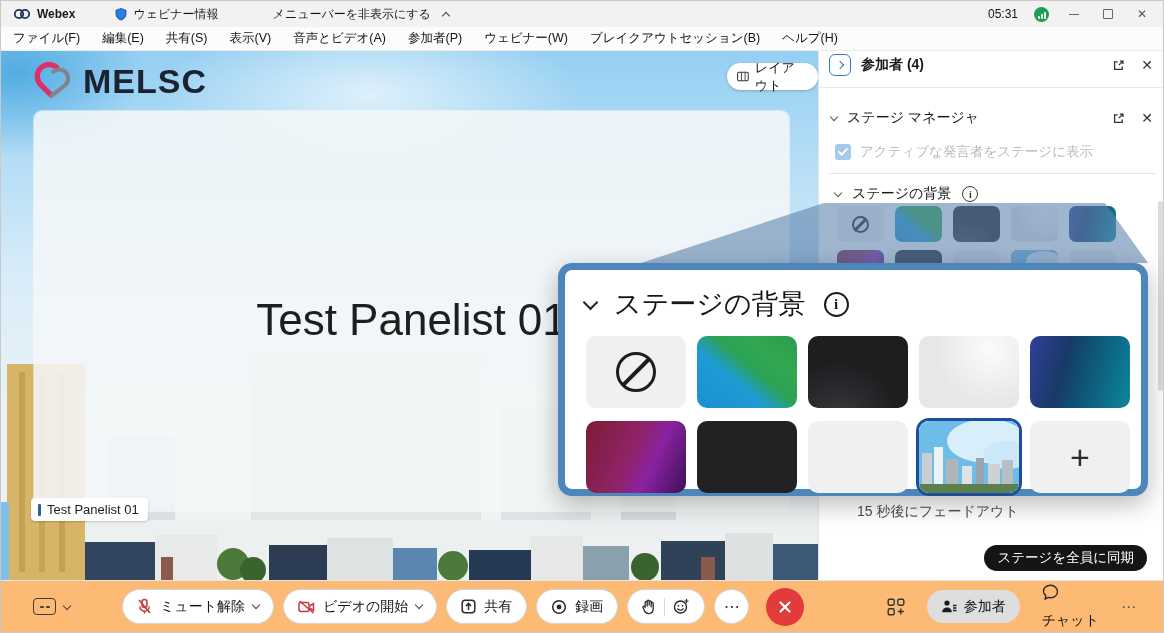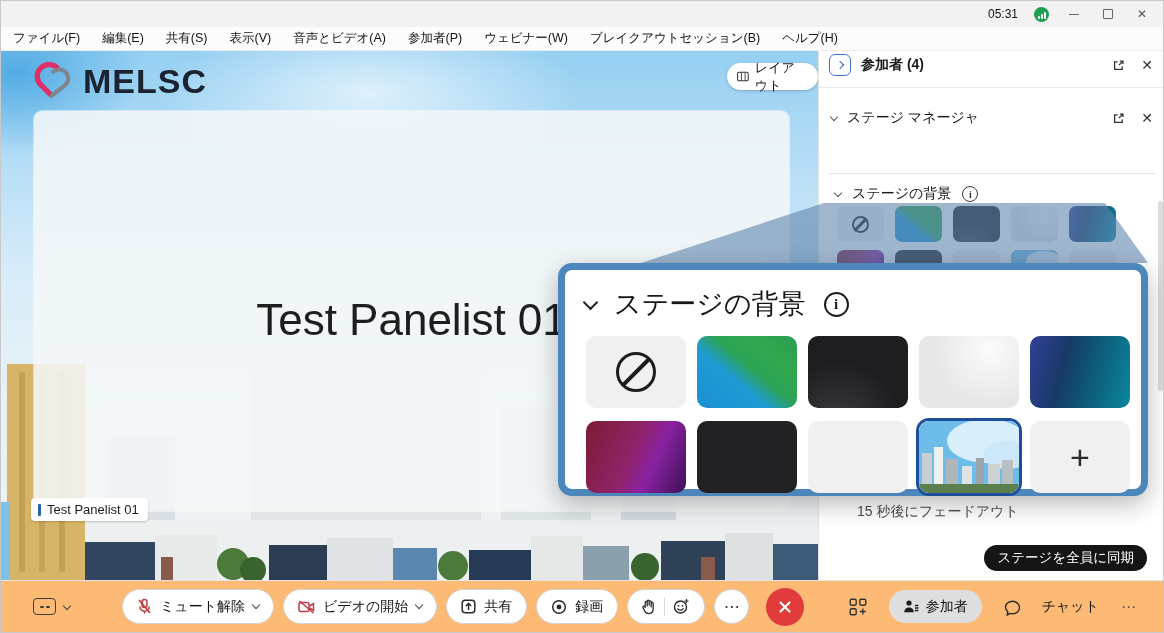--- a/index.html
+++ b/index.html
@@ -113,30 +113,47 @@
   .cc-group { display:flex; align-items:center; gap:8px; margin-left:32px; color:#333; }
   .cc-box { width:23px; height:17px; border:1.6px solid #3c3c3c; border-radius:4px; display:flex; align-items:center; justify-content:center; gap:2px; }
   .cc-box i { display:block; width:4px; height:2px; background:#3c3c3c; border-radius:1px; }
   .pill { height:35px; border:1px solid #d3d3d3; background:#fff; border-radius:18px; display:flex; align-items:center; gap:8px; padding:0 14px; font-size:14px; color:#161616; white-space:nowrap; }
   .pill .chev { border-color:#444; margin-top:-3px; }
   .tool-gap { margin-left:52px; display:flex; align-items:center; gap:9px; }
   .round-btn { width:35px; height:35px; border:1px solid #d3d3d3; background:#fff; border-radius:50%; display:flex; align-items:center; justify-content:center; font-size:16px; color:#333; }
   .leave-btn { width:38px; height:38px; border-radius:50%; background:#e23b3b; display:flex; align-items:center; justify-content:center; margin-left:8px; }
   .tb2-right { margin-left:auto; display:flex; align-items:center; gap:22px; padding-right:26px; }
   .participants-pill { height:33px; background:#dedede; border-radius:17px; display:flex; align-items:center; gap:7px; padding:0 14px; font-size:14px; color:#111; }
-  .chat-item { display:flex; align-items:flex-end; gap:21px; font-size:14px; color:#161616; }
+  .chat-item { display:flex; align-items:flex-start; gap:12px; font-size:14px; color:#161616;flex-direction:column; }
   .more-dots { color:#555; font-size:15px; letter-spacing:1px; }
   .divider-v { width:1px; height:18px; background:#d8d8d8; }
 </style>
 </head>
 <body>
 
 <div class="window">
 
   <div class="titlebar">
+    <div class="tb-left">
+      <span class="webex-logo">
+        <svg width="18" height="12" viewBox="0 0 18 12">
+            <circle cx="6" cy="6" r="4.2" fill="none" stroke="#17325e" stroke-width="1.8"></circle>
+            <circle cx="12" cy="6" r="4.2" fill="none" stroke="#17325e" stroke-width="1.8"></circle>
+          </svg>
+      </span>
+      <span class="tb-app">Webex</span>
+      <span class="tb-shield">
+        <svg width="12" height="13" viewBox="0 0 12 13">
+            <path d="M6 0.5l5 1.8v3.6c0 3-2.1 5.3-5 6.1-2.9-.8-5-3.1-5-6.1V2.3z" fill="#2a7de1" stroke="#17457e" stroke-width="0.8"></path>
+          </svg>
+      </span>
+      <span class="tb-info">ウェビナー情報</span>
+      <span class="tb-hide">メニューバーを非表示にする</span>
+      <span class="chev up"></span>
+    </div>
     <div class="tb-right">
       <span class="tb-time">05:31</span>
       <span class="conn-icon">
           <i></i>
           <i></i>
           <i></i>
         </span>
       <span class="win-btn">
           <span class="win-min"></span>
         </span>
@@ -241,20 +258,28 @@
         <span class="hdr-icons">
           <svg width="13" height="13" viewBox="0 0 14 14">
               <path d="M6 3H2.8v8.2H11V8" fill="none" stroke="#333" stroke-width="1.4"></path>
               <path d="M8.5 2.2h3.3v3.3" fill="none" stroke="#333" stroke-width="1.4"></path>
               <path d="M11.6 2.4L7.4 6.6" fill="none" stroke="#333" stroke-width="1.4"></path>
             </svg>
           <span class="icon-x">✕</span>
         </span>
       </div>
 
+      <div class="checkbox-row">
+        <span class="checkbox">
+          <svg width="10" height="8" viewBox="0 0 10 8">
+              <path d="M1 4l2.7 2.7L9 1" fill="none" stroke="#fff" stroke-width="1.8" stroke-linecap="round"></path>
+            </svg>
+        </span>
+        <span class="checkbox-label">アクティブな発言者をステージに表示</span>
+      </div>
 
       <div class="panel-divider"></div>
 
       <div class="bg-row">
         <span class="chev down"></span>
         <span>ステージの背景</span>
         <span class="info-circle">i</span>
       </div>
 
       <div class="thumb-grid-sm">

